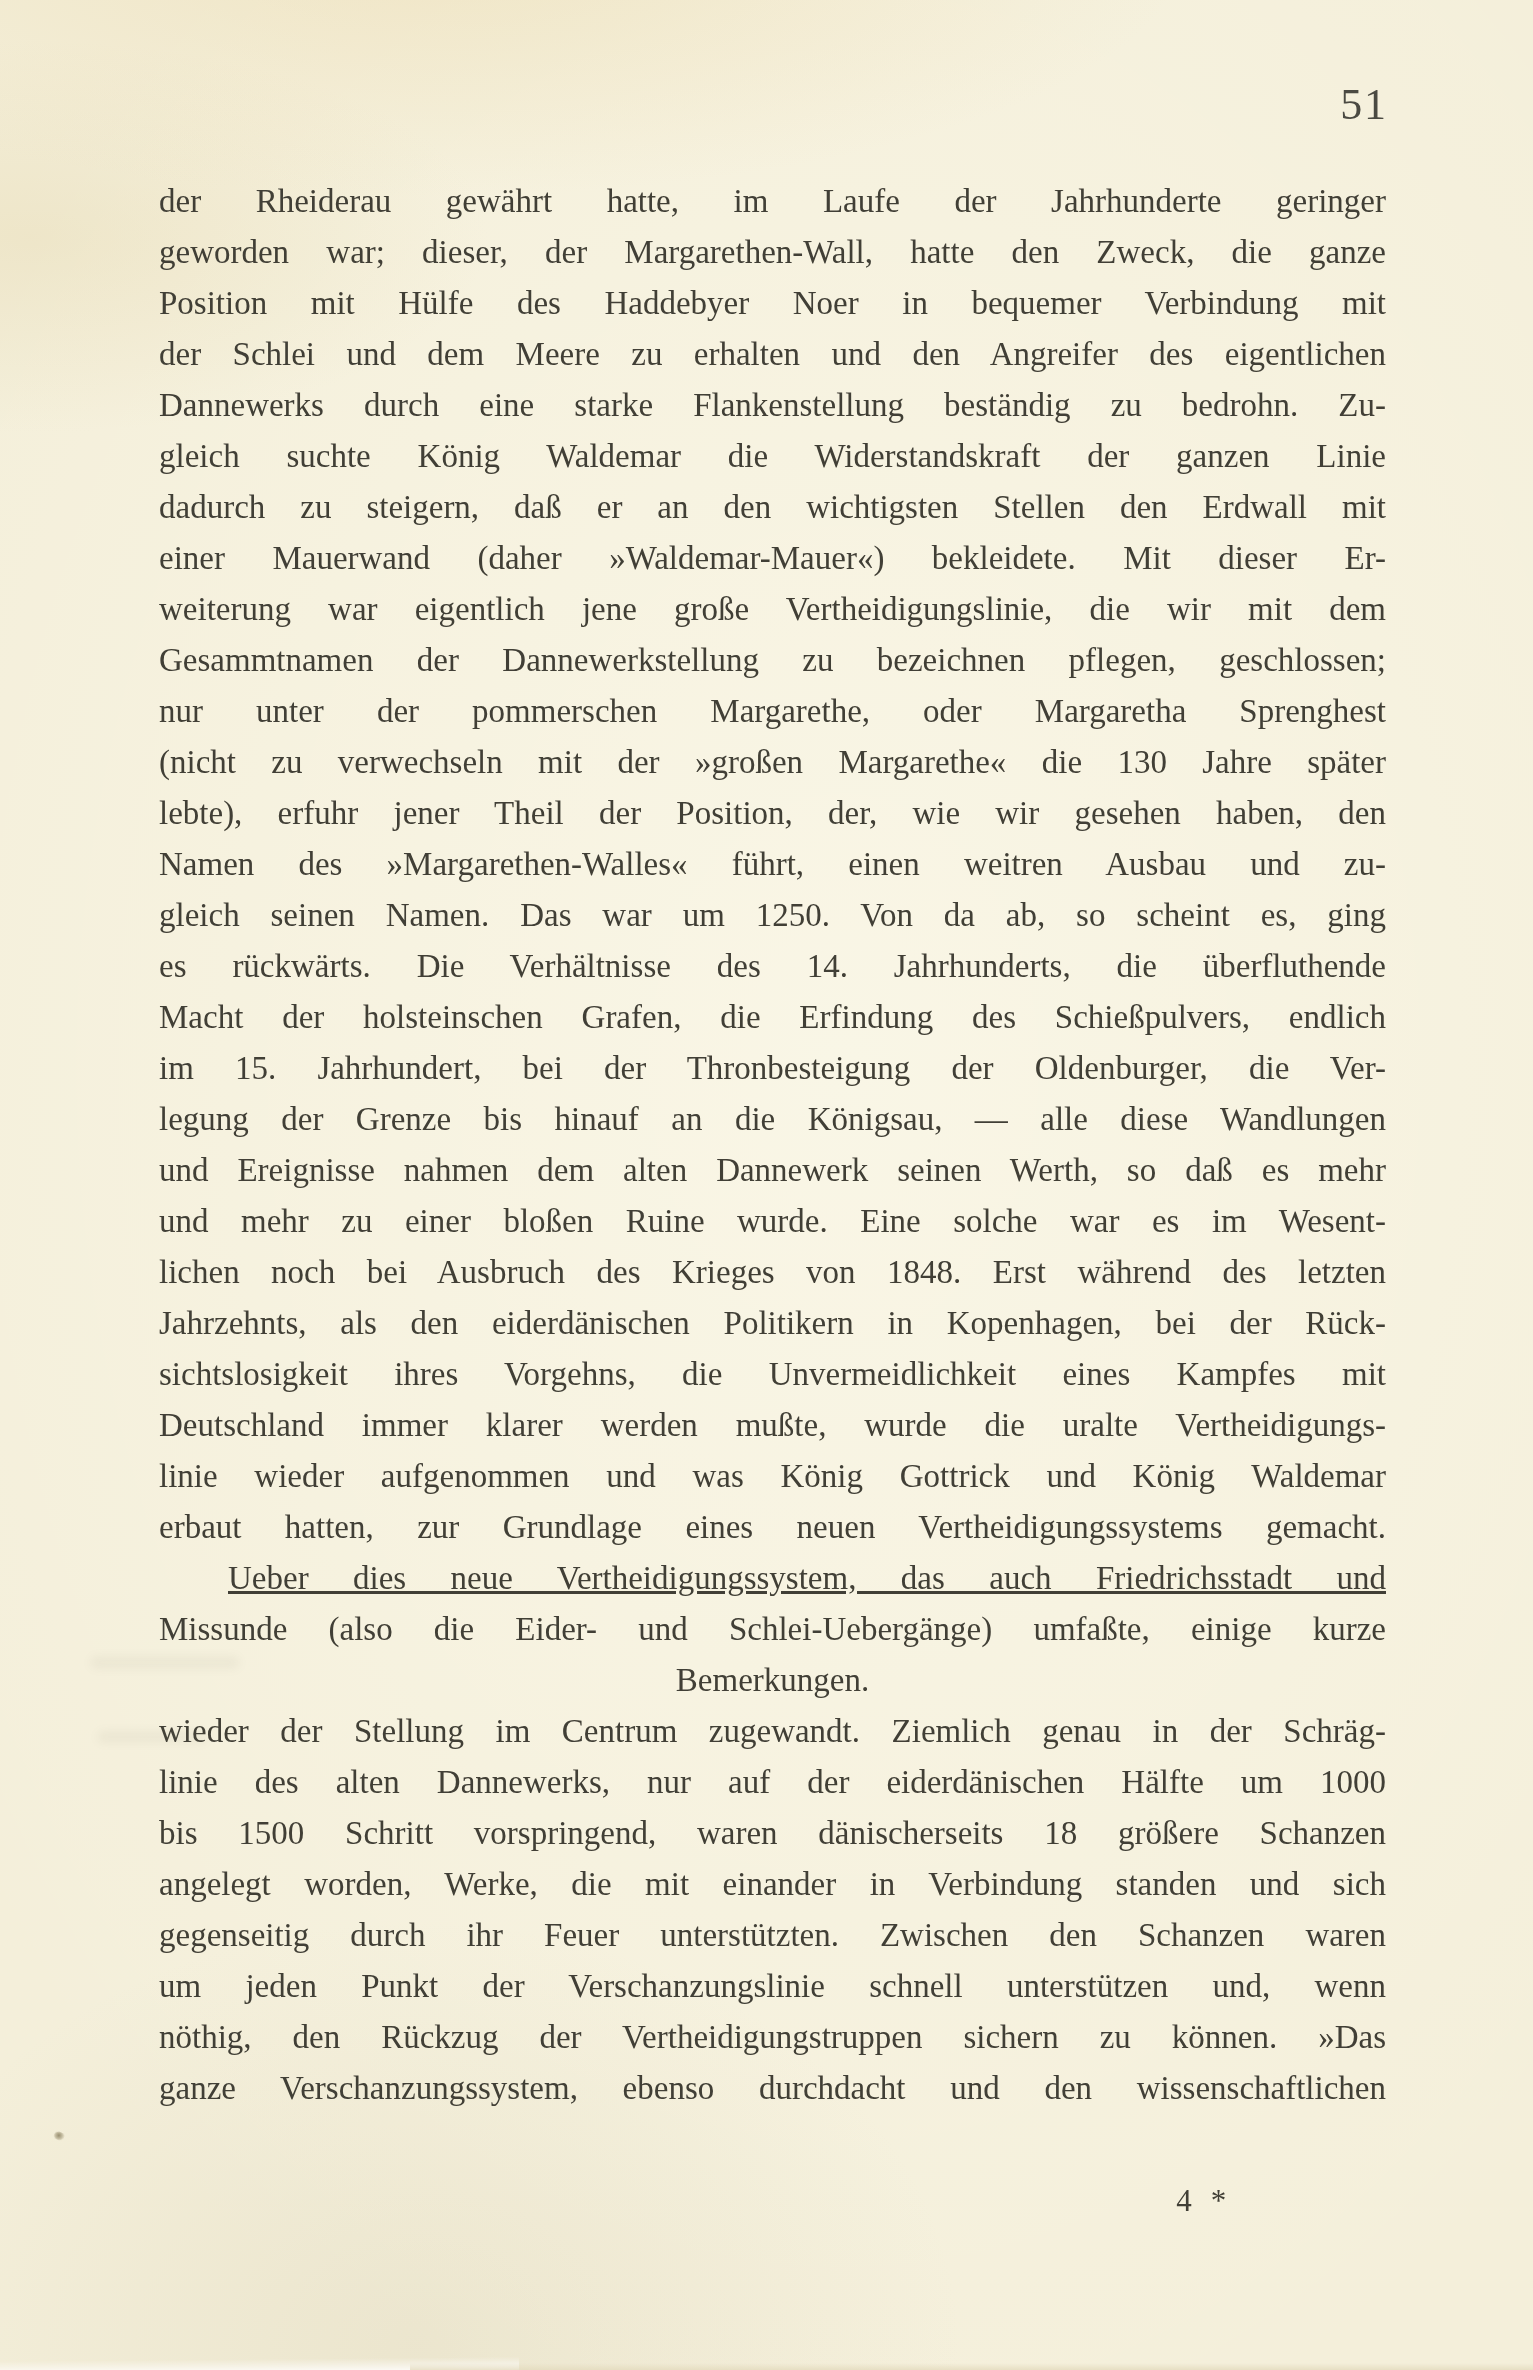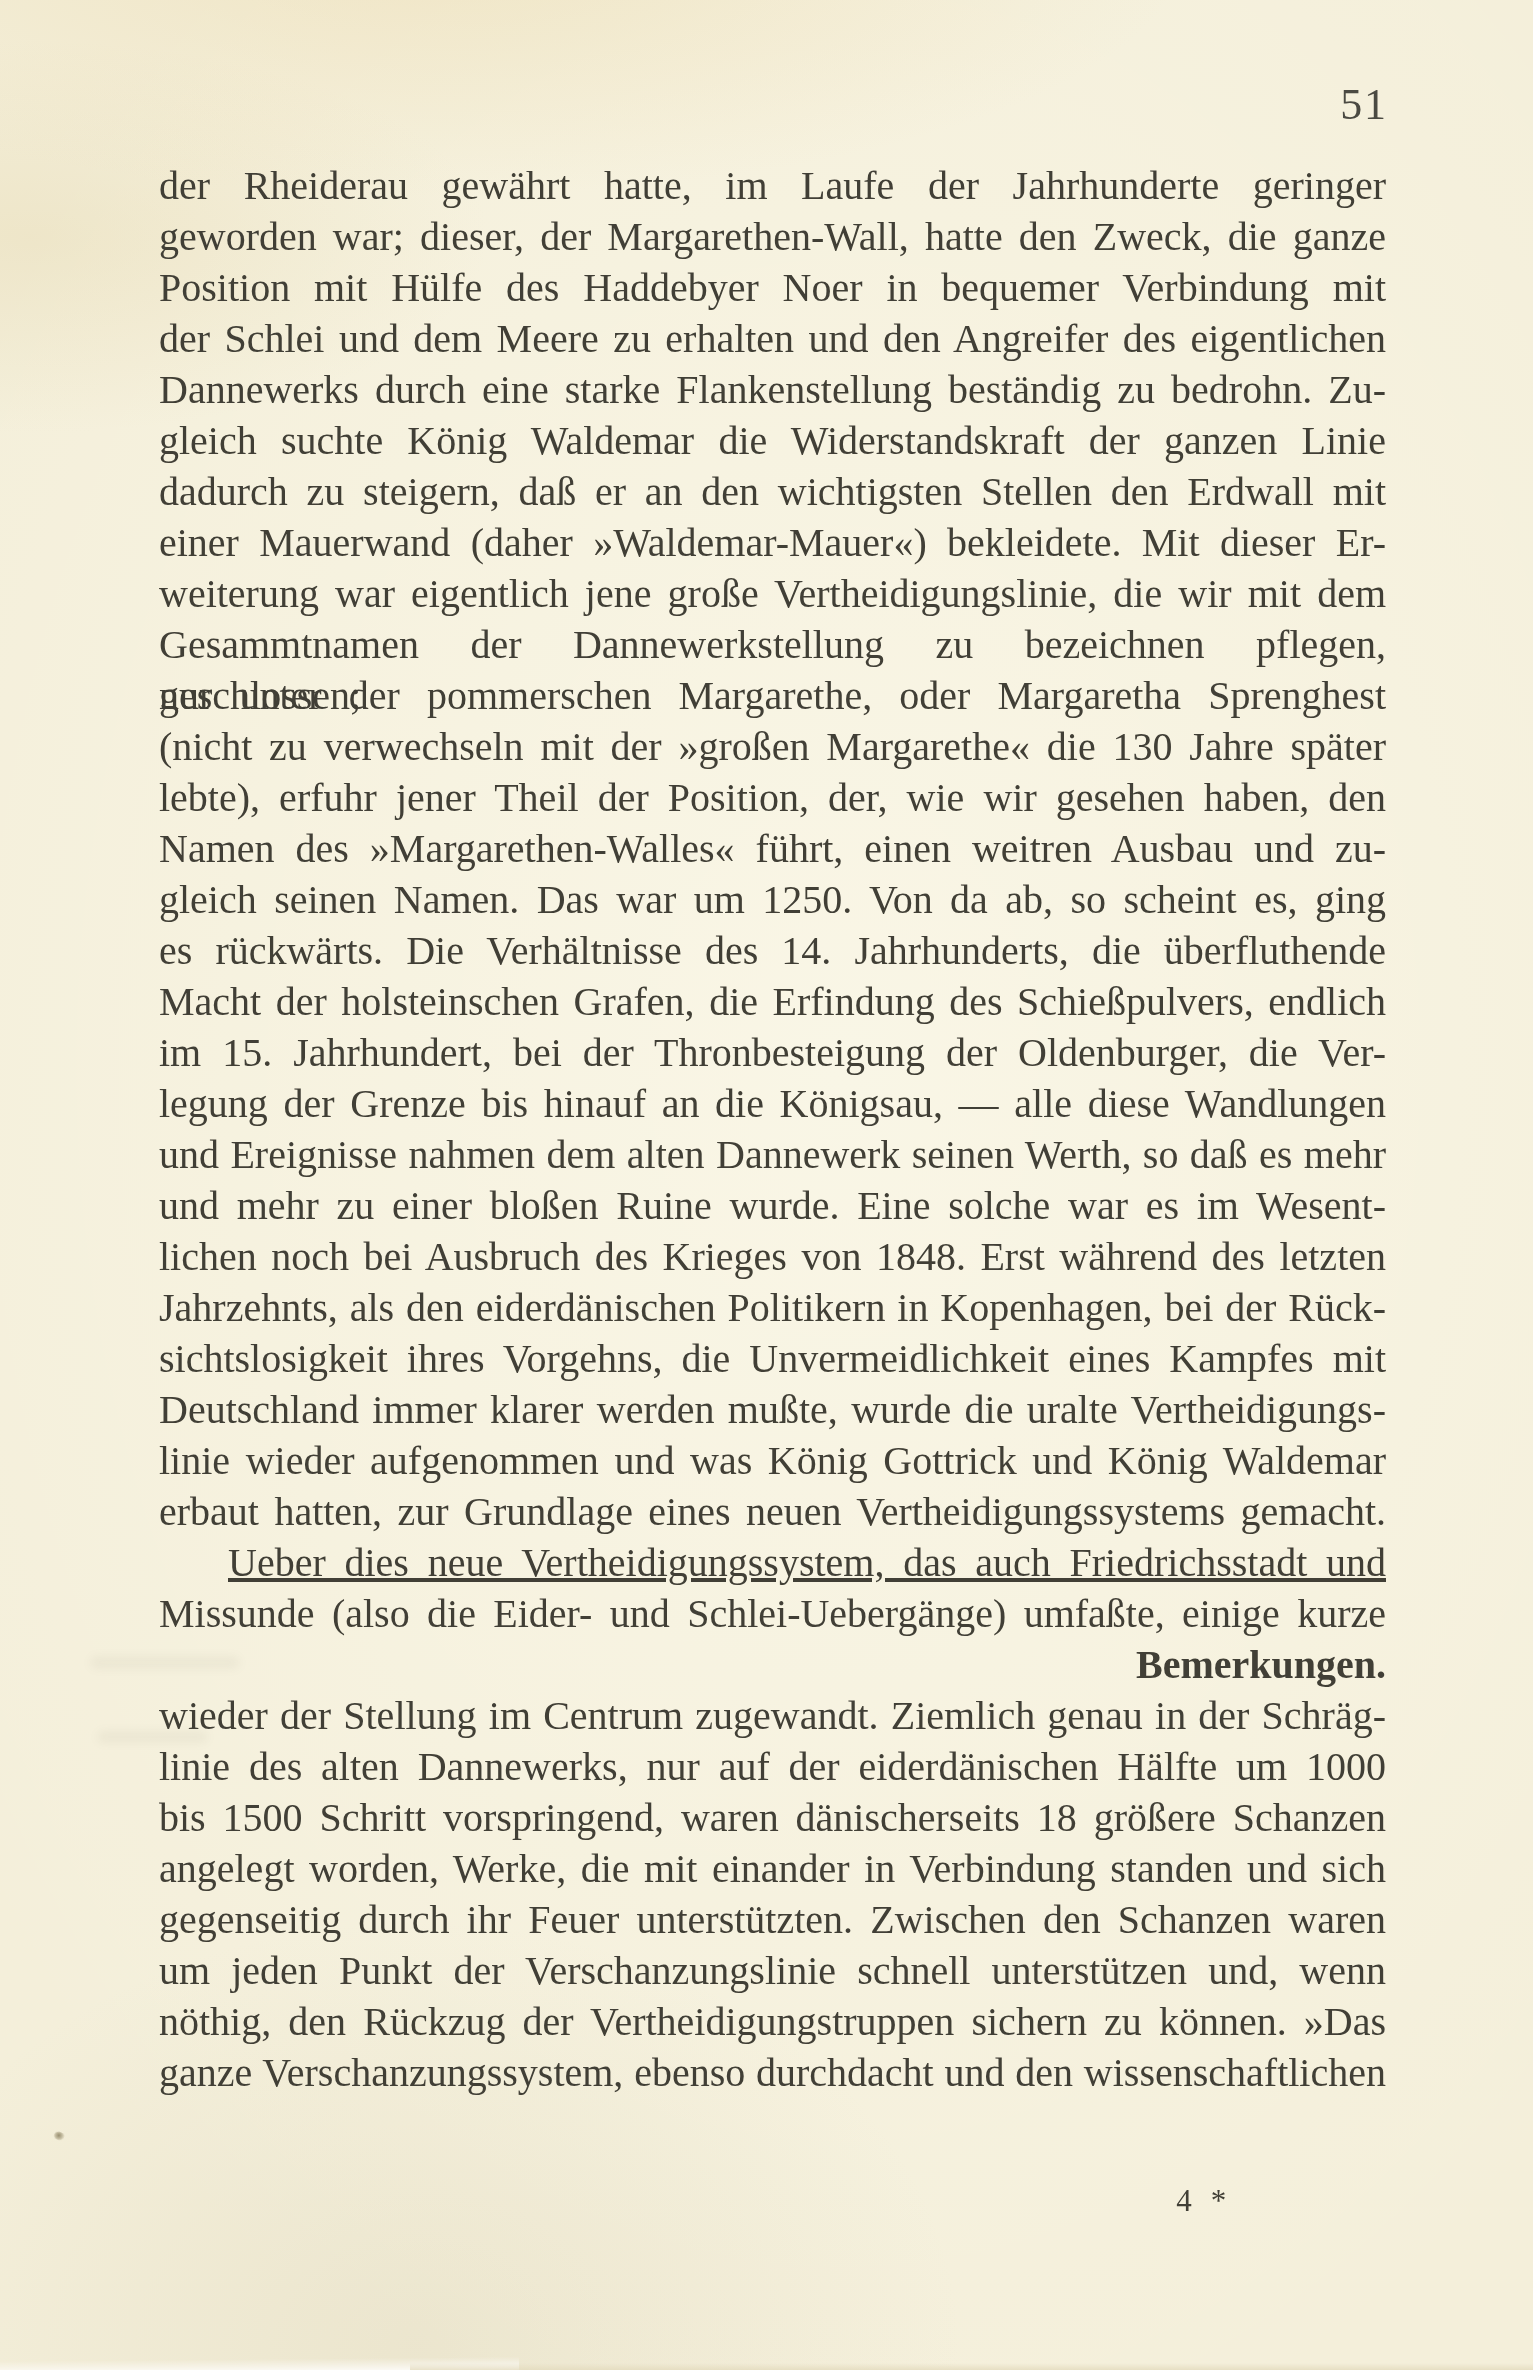--- a/index.html
+++ b/index.html
@@ -27,40 +27,40 @@
   .folio{
     position:absolute;
     top:79px; right:146px;
     font-size:44px;
     letter-spacing:1.9px;
     color:var(--folio-ink);
     text-align:center;
   }
   .text-block{
     position:absolute;
-    left:159px; top:160px;
+    left:159px; top:176px;
     width:1227px;
-    font-size:40px;
+    font-size:33px;
     line-height:51px;
     color:var(--ink);
     text-rendering:optimizeLegibility;
   }
   .line{
     height:51px;
     text-align:justify;
     white-space:normal;
     overflow:visible;
   }
   .line::after{
     content:"";
     display:inline-block;
     width:100%;
     height:0;
   }
-  .line.end{ text-align:right;font-weight:bold; }
+  .line.end{ text-align:center; }
   .line.end::after{ content:none; }
   .line.indent{ text-indent:69px;text-decoration:underline; }
   .signature{
     position:absolute;
     left:1162px; top:2183px;
     width:84px;
     text-align:center;
     font-size:31px;
     color:var(--ink);
     letter-spacing:5.6px;

